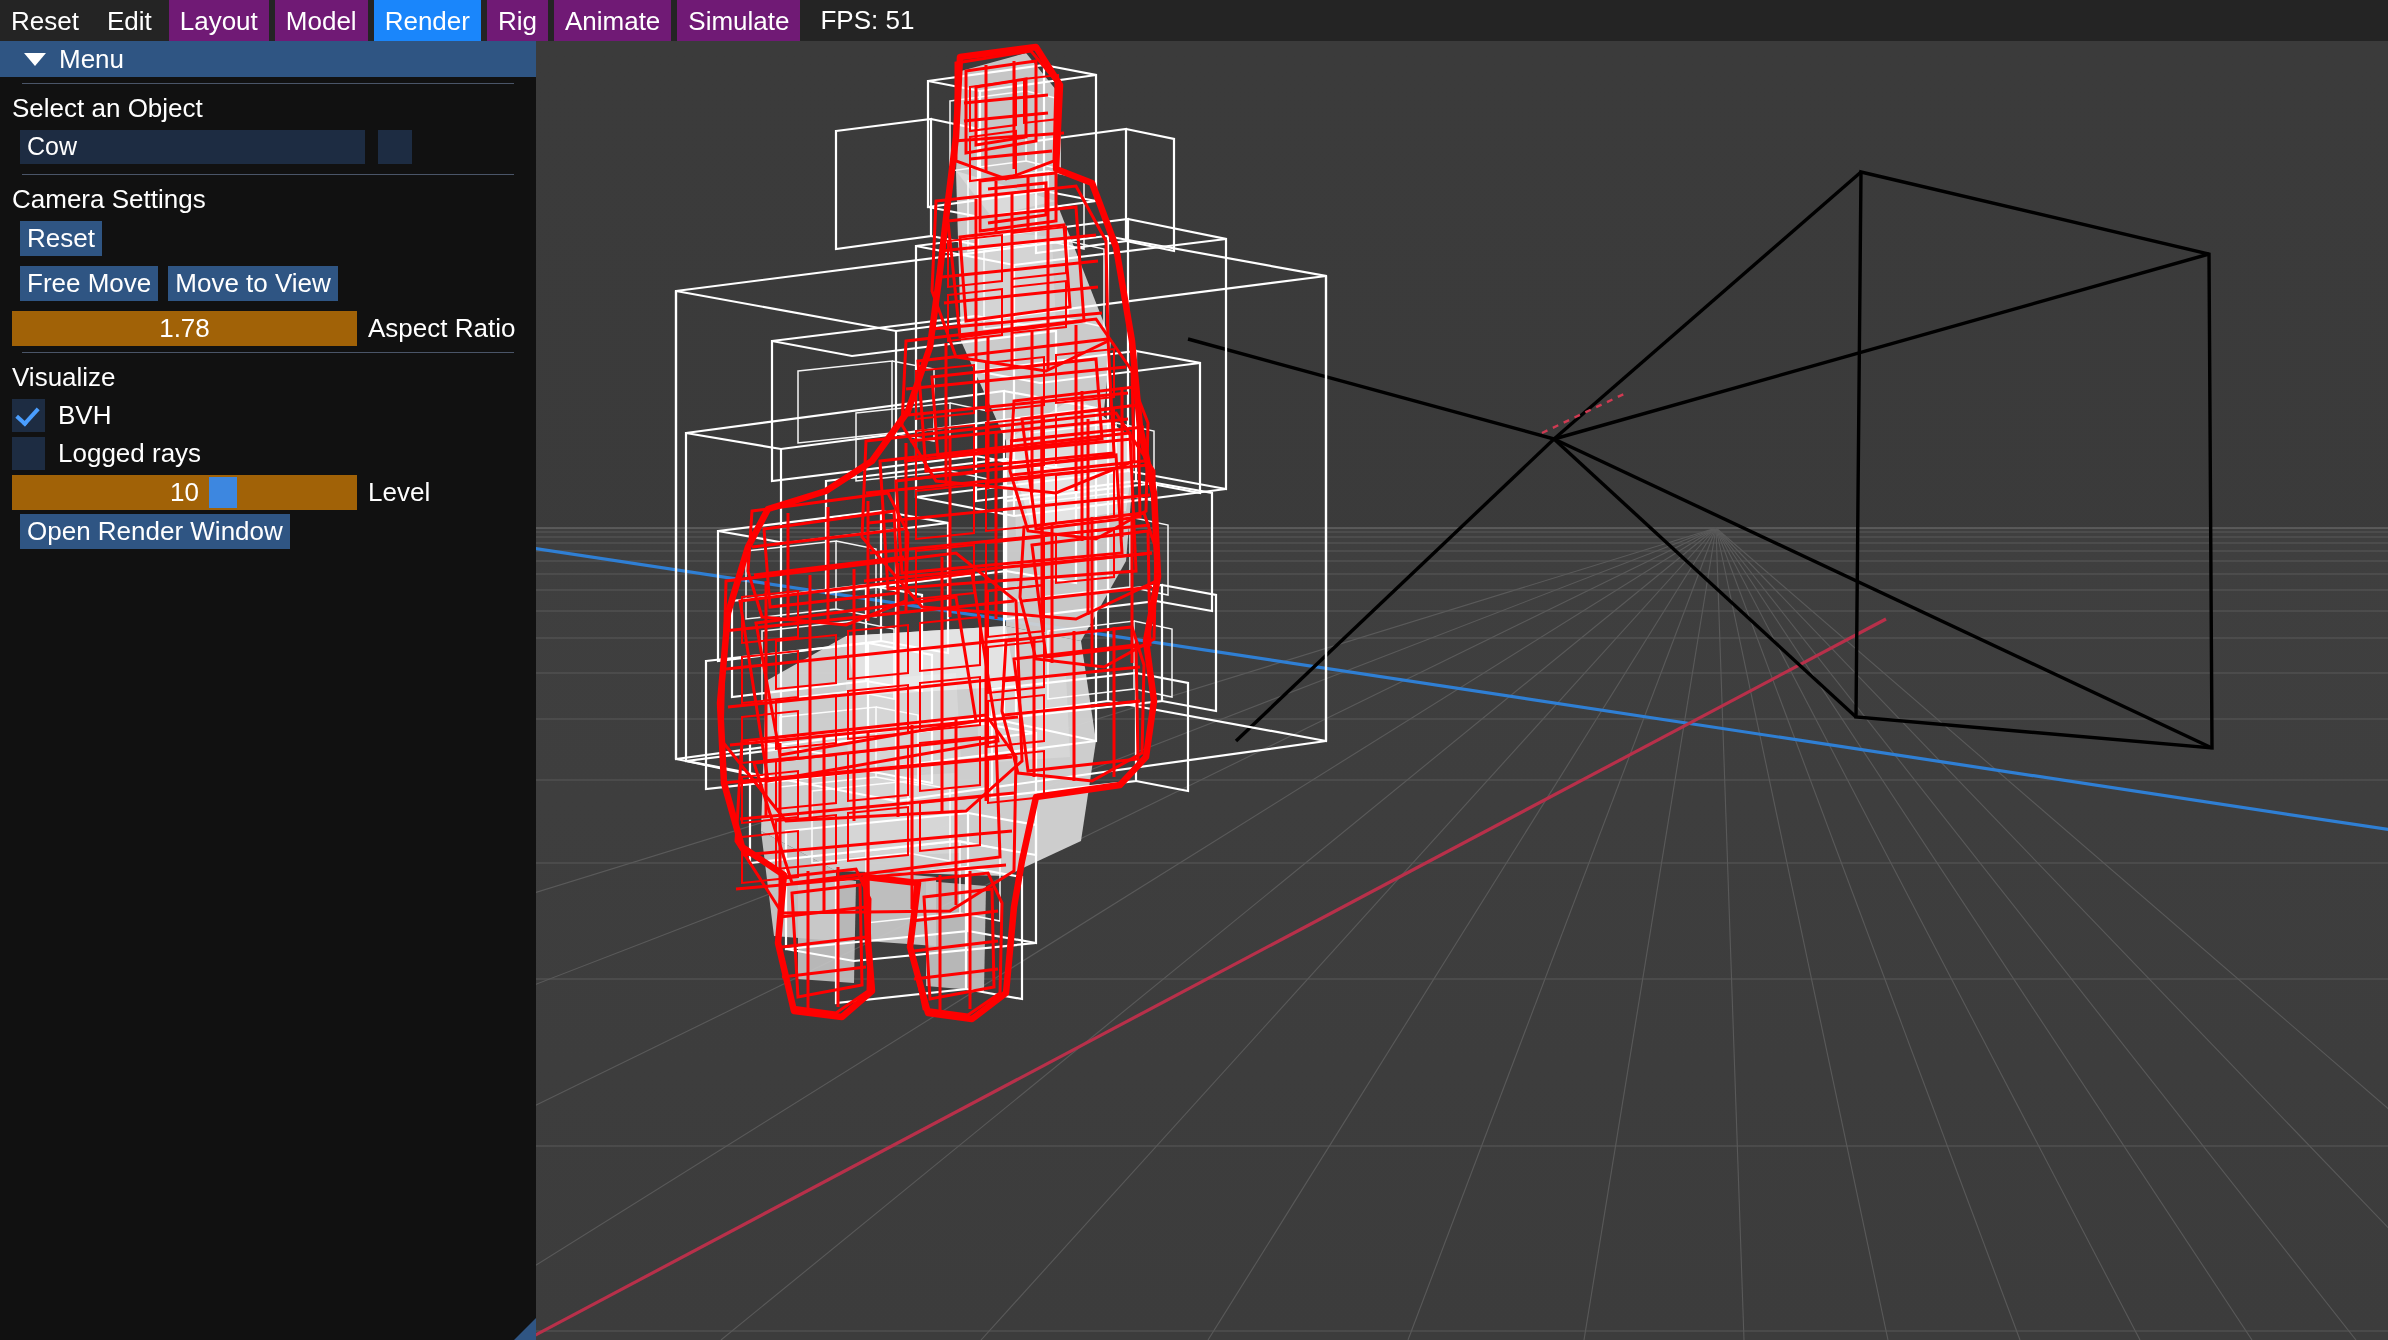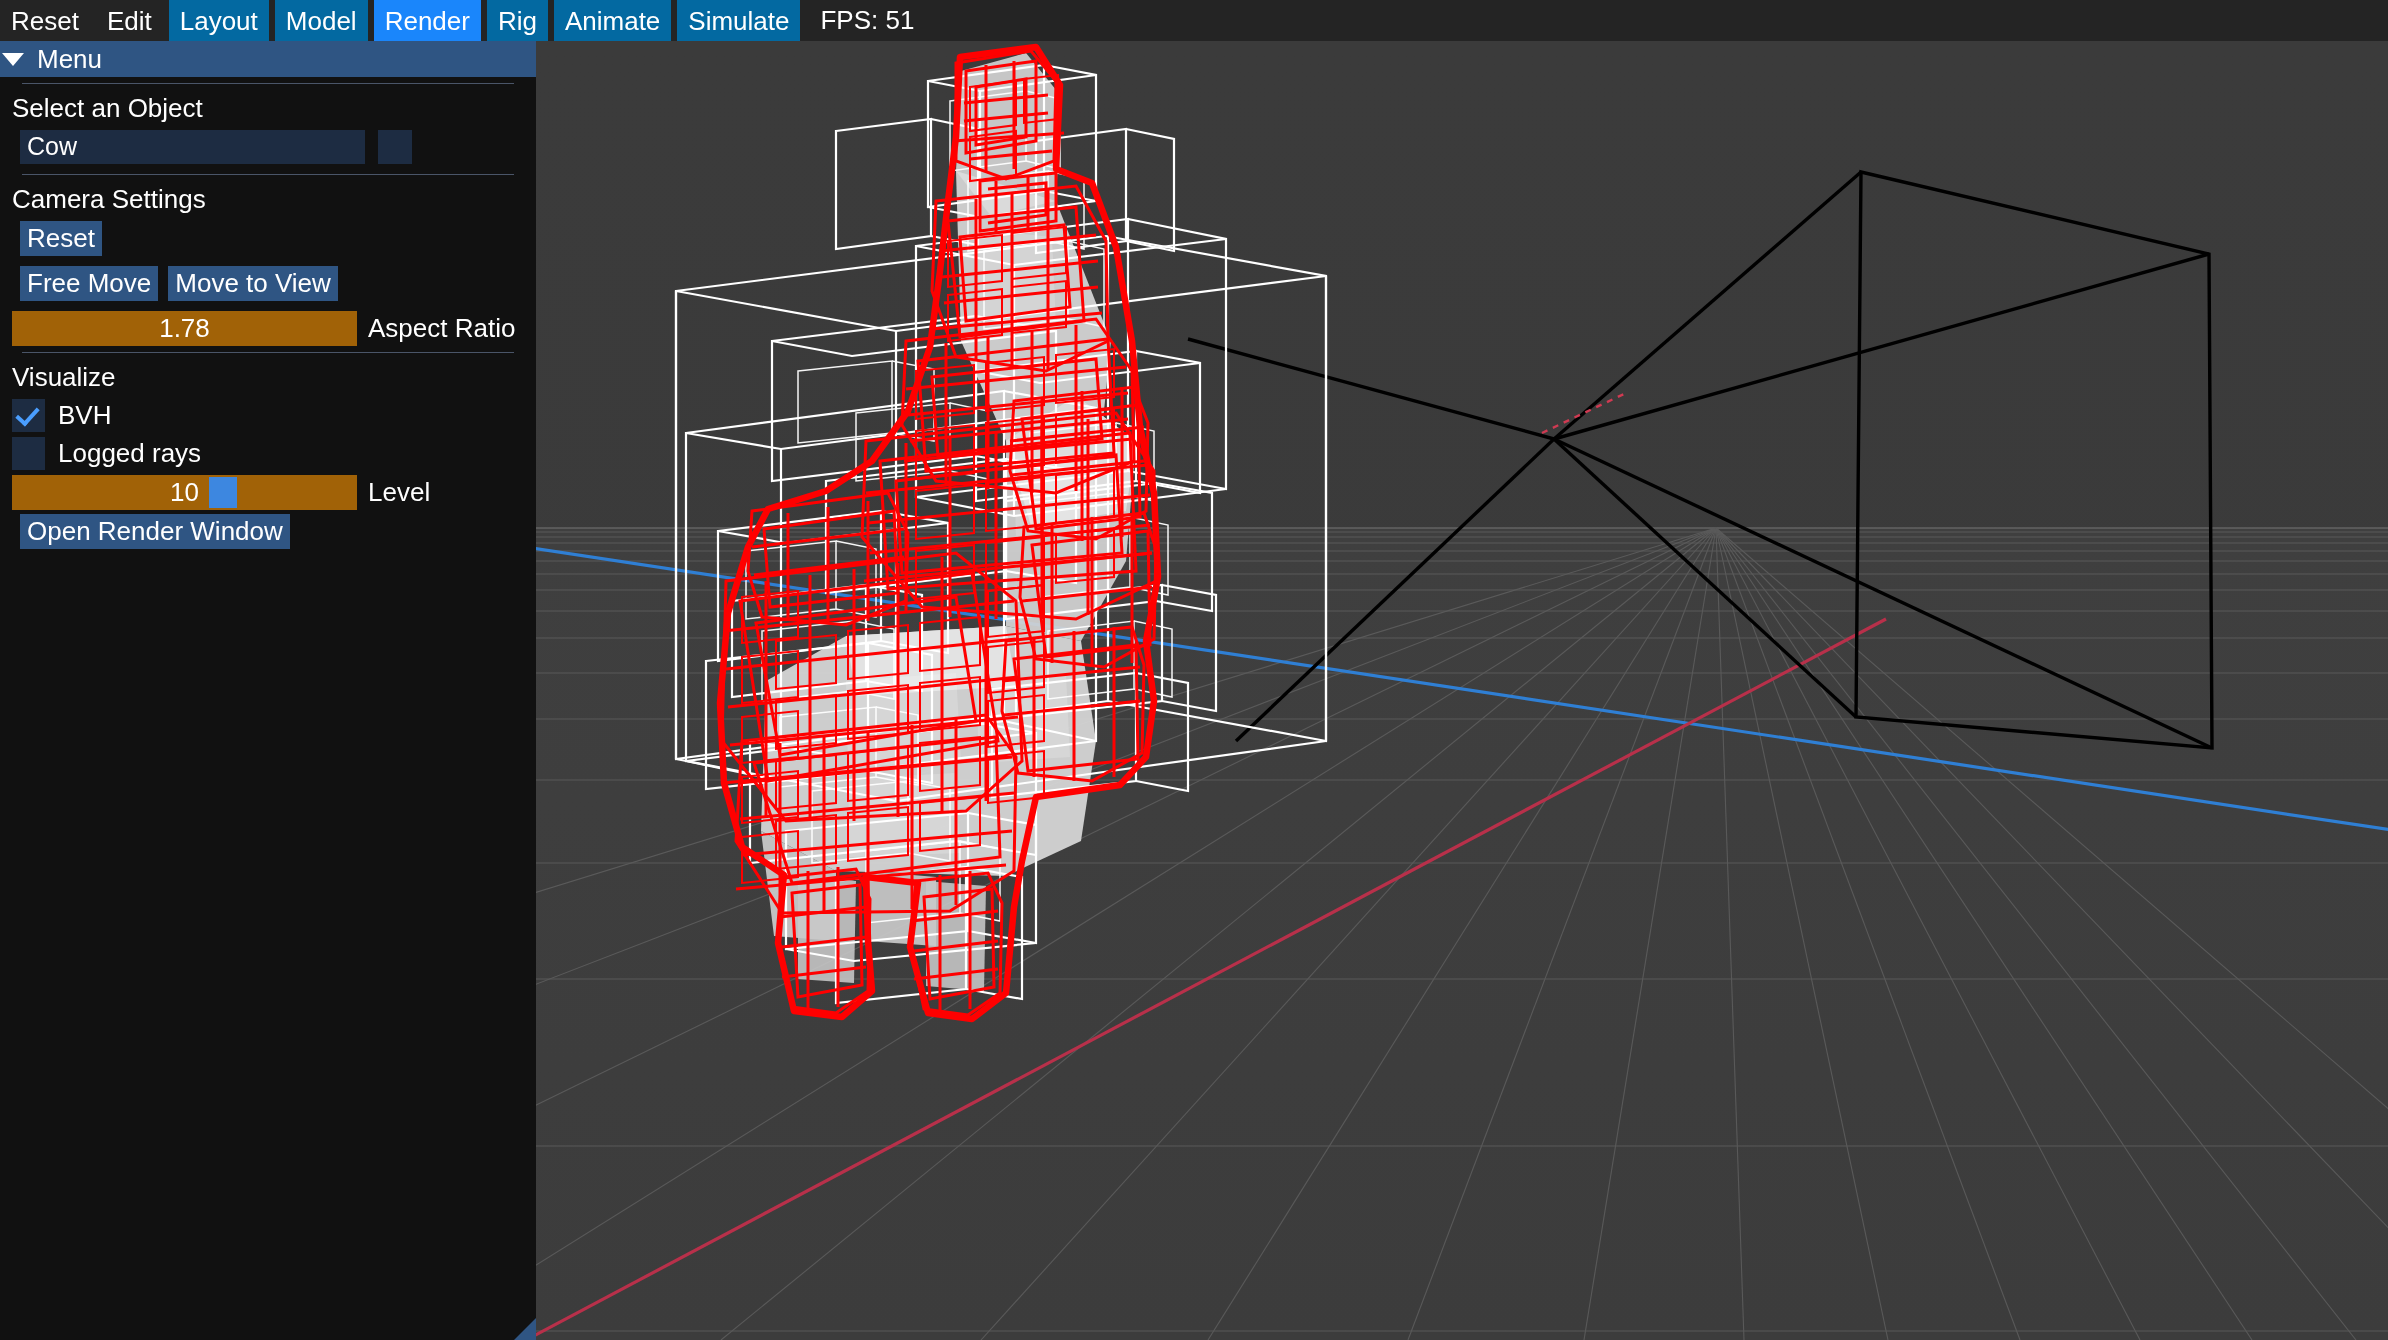--- a/index.html
+++ b/index.html
@@ -30,21 +30,21 @@
     display: flex;
     align-items: center;
     padding: 0 11px;
     font-size: 26px;
     color: #ffffff;
     line-height: 1;
     white-space: nowrap;
     margin-right: 6px;
     background: transparent;
   }
-  .menu-item.tinted { background: #0369a1; }
+  .menu-item.tinted { background: #701a75; }
   .menu-item.active { background: #1a86fb; }
   .menu-fps {
     display: flex;
     align-items: center;
     padding: 0 14px;
     font-size: 26px;
     color: #ffffff;
     white-space: nowrap;
   }
 
@@ -58,21 +58,21 @@
     box-sizing: border-box;
     z-index: 30;
     overflow: hidden;
   }
   #panel-header {
     position: relative;
     height: 36px;
     background: #2f5583;
     display: flex;
     align-items: center;
-    padding-left: 2px;
+    padding-left: 24px;
     box-sizing: border-box;
   }
   .caret {
     width: 0; height: 0;
     border-left: 11px solid transparent;
     border-right: 11px solid transparent;
     border-top: 13px solid #ffffff;
     margin-right: 13px;
   }
   #panel-title {

